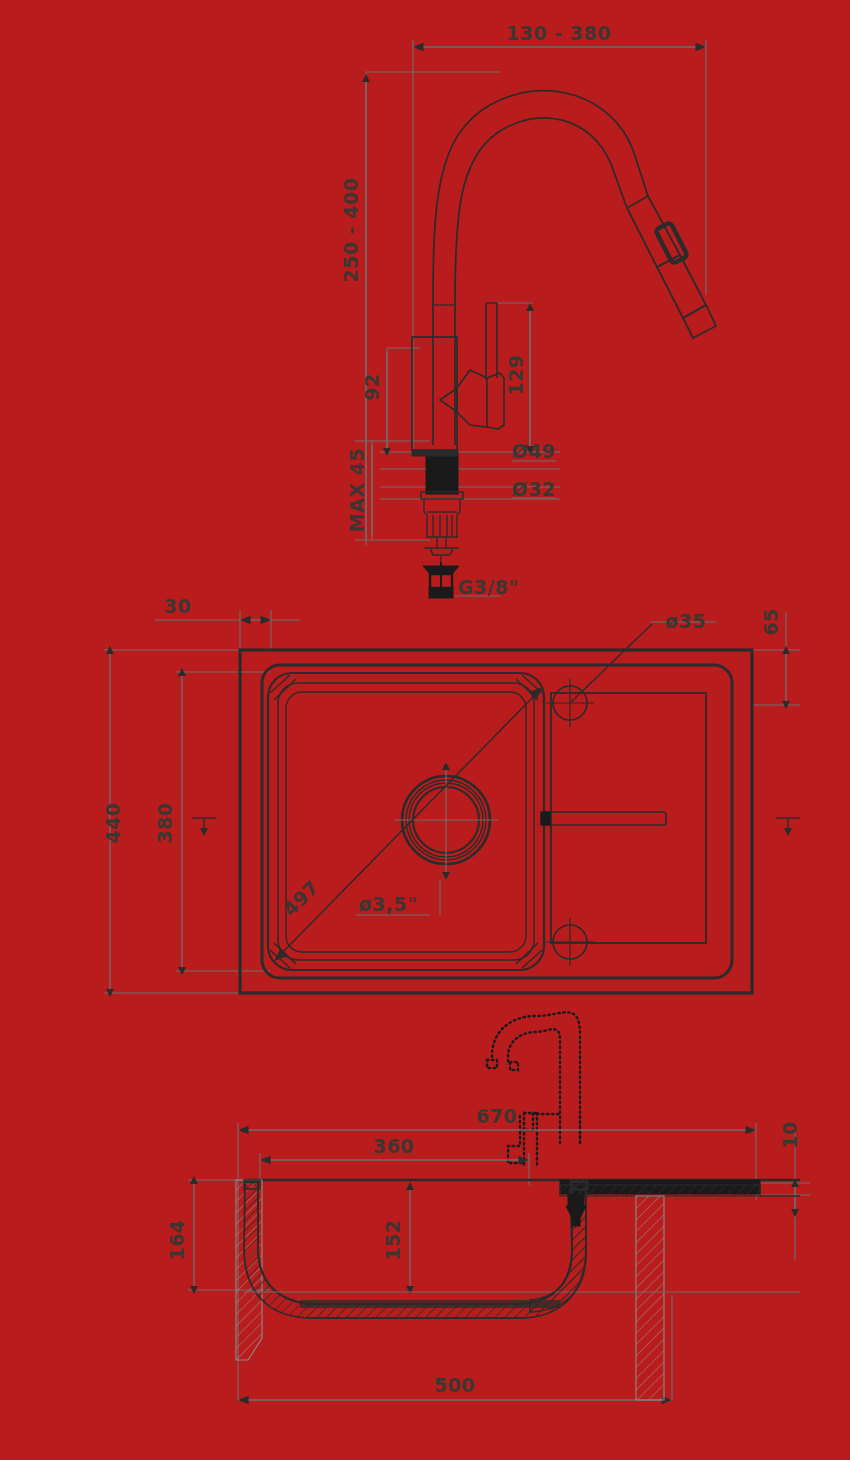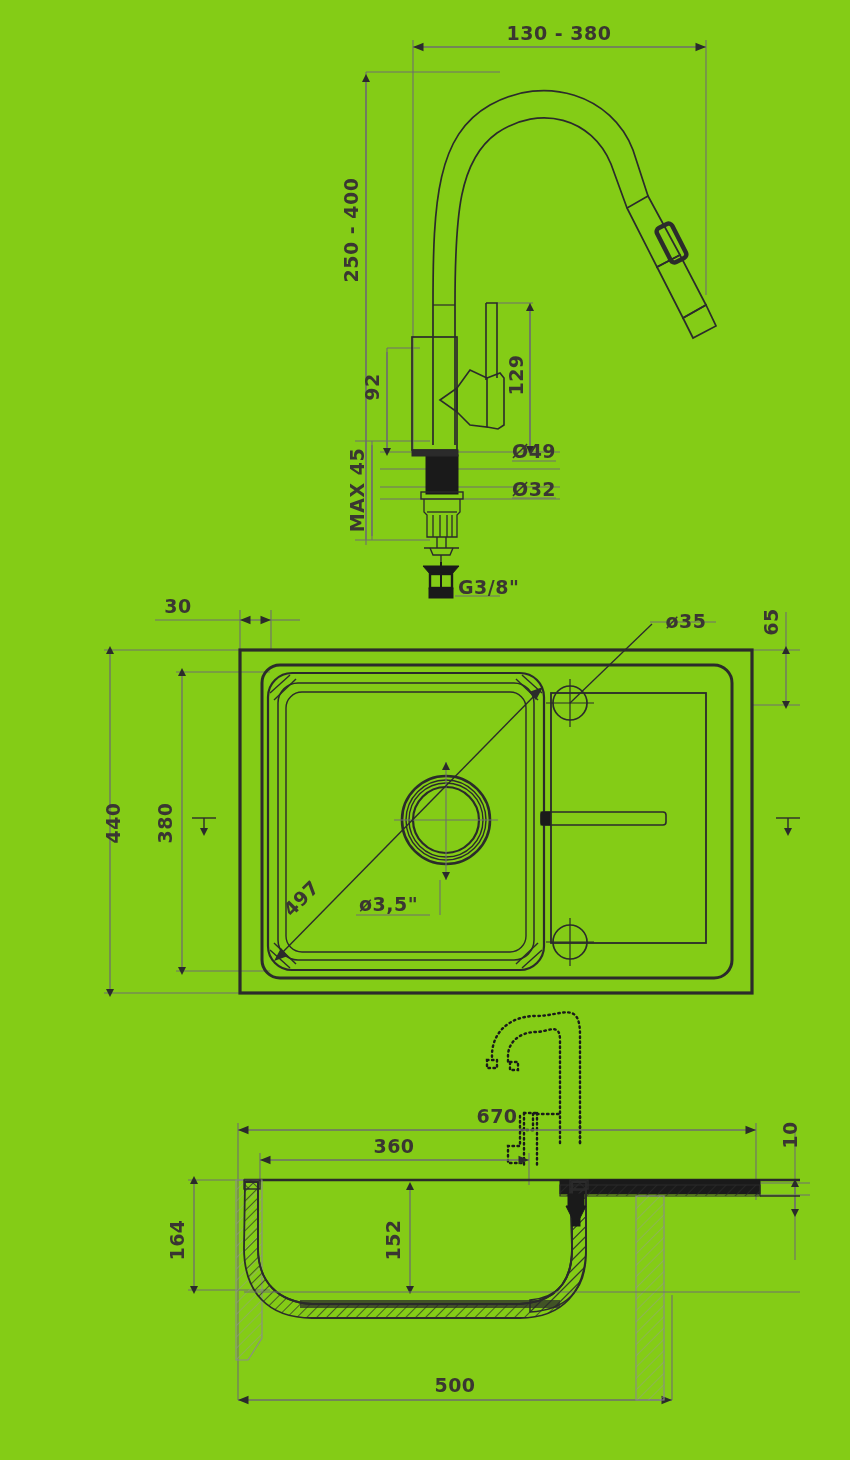--- a/index.html
+++ b/index.html
@@ -5,21 +5,21 @@
 <style>
   html,body{margin:0;padding:0;background:#ffffff;}
   body{
     font-family:"DejaVu Sans","Liberation Sans",sans-serif;
     -webkit-font-smoothing:antialiased;
   }
   #sheet{
     position:relative;
     width:850px;
     height:1460px;
-    background:#84cc16;
+    background:#b91c1c;
     overflow:hidden;
   }
   #sheet svg{display:block;}
   .dimtext{
     font-family:"DejaVu Sans","Liberation Sans",sans-serif;
     font-weight:bold;
     font-size:19px;
     fill:#3a3632;
     letter-spacing:0.5px;
   }

